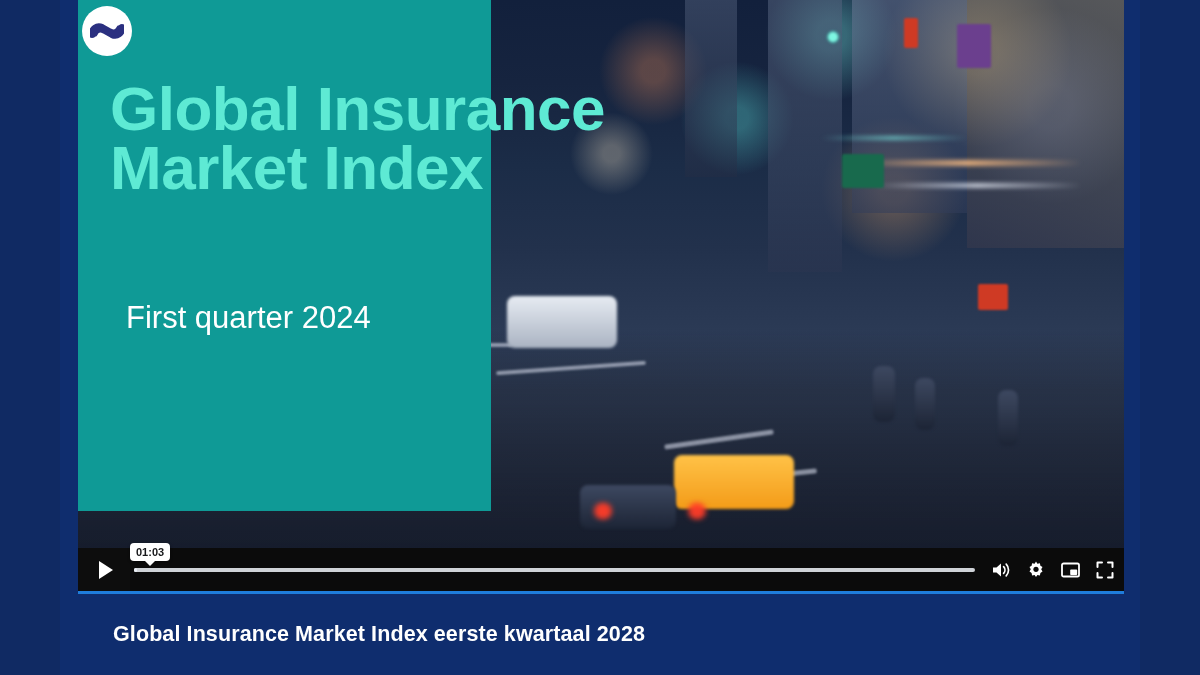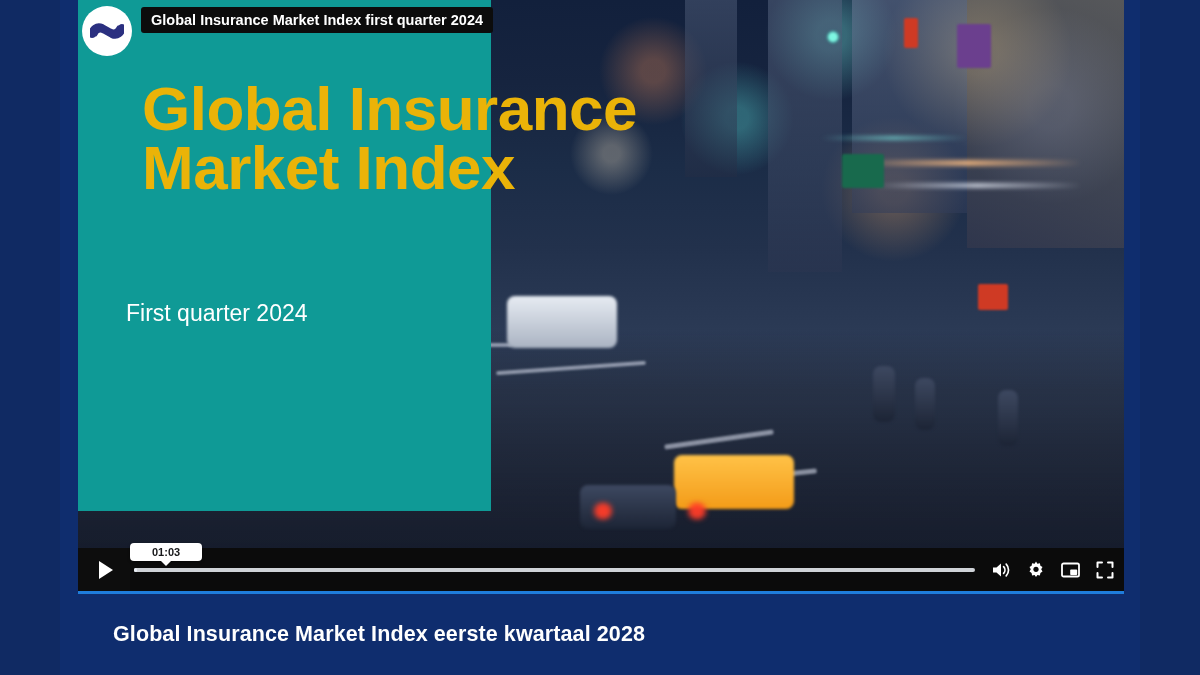--- a/index.html
+++ b/index.html
@@ -78,29 +78,29 @@
   .trafficlight { position: absolute; width: 14px; height: 14px; border-radius: 50%;
     background: radial-gradient(circle, #7ef7e2 0 38%, rgba(50,220,195,0.25) 62%, rgba(50,220,195,0) 80%);
     filter: blur(1px); }
 
   
   .teal-panel {
     position: absolute; left: 0; top: 0; width: 413px; height: 511px;
     background: #0f9a96;
   }
   .slide-title {
-    position: absolute; left: 64px; top: 80px; width: 760px;
-    color: #eab308;
+    position: absolute; left: 32px; top: 80px; width: 760px;
+    color: #5eead4;
     font-size: 62px; line-height: 0.95; font-weight: 700;
     letter-spacing: -0.5px;
     white-space: pre-line;
   }
   .slide-sub {
     position: absolute; left: 48px; top: 300px;
-    color: #ffffff; font-size: 23px; font-weight: 400; letter-spacing: 0px;
+    color: #ffffff; font-size: 31px; font-weight: 400; letter-spacing: 0px;
   }
 
   
   .logo-badge {
     position: absolute; left: 4px; top: 6px;
     width: 50px; height: 50px; border-radius: 50%;
     background: #ffffff;
     display: flex; align-items: center; justify-content: center;
   }
   .title-chip {
@@ -137,21 +137,21 @@
   }
   .progress-fill { position: absolute; left: 0; top: 0; height: 100%; width: 0.4%; background: #e8edf3; border-radius: 2px; }
   .ctrl-icons { display: flex; align-items: center; gap: 16px; margin-left: 16px; }
   .ctrl-icons svg { display: block; cursor: pointer; }
 
   
   .time-tip {
     position: absolute; left: 130px; top: 543px;
     background: #ffffff; color: #17181a;
     font-size: 11px; font-weight: 600;
-    padding: 3px 22px; border-radius: 4px;
+    padding: 3px 6px; border-radius: 4px;
     box-shadow: 0 1px 3px rgba(0,0,0,0.45);
   }
   .time-tip::after {
     content: ""; position: absolute; left: 50%; transform: translateX(-50%);
     bottom: -5px; width: 0; height: 0;
     border-left: 5px solid transparent; border-right: 5px solid transparent;
     border-top: 5px solid #ffffff;
   }
 
   
@@ -224,23 +224,20 @@
 Market Index</div>
   <div class="slide-sub">First quarter 2024</div>
 
   <div class="logo-badge">
     <svg width="34" height="22" viewBox="0 0 34 22" aria-hidden="true">
       <path d="M2 14.5 C2 9 7 5 12 7.5 L20 12 C24 14 28 12.5 29.5 9" stroke="#2b3080" stroke-width="7" fill="none" stroke-linecap="round"></path>
       <path d="M32 7.5 C32 13 27 17 22 14.5 L14 10 C10 8 6 9.5 4.5 13" stroke="#2b3080" stroke-width="7" fill="none" stroke-linecap="round"></path>
     </svg>
   </div>
 
-  <div class="title-chip">
-    <span>Global Insurance Market Index first quarter 2024</span>
-  </div>
 
   <div class="controls">
     <button class="play-btn" aria-label="Play">
       <span class="play-tri"></span>
     </button>
     <div class="bar-rest">
       <div class="progress-track">
         <div class="progress-fill"></div>
       </div>
       <div class="ctrl-icons">

